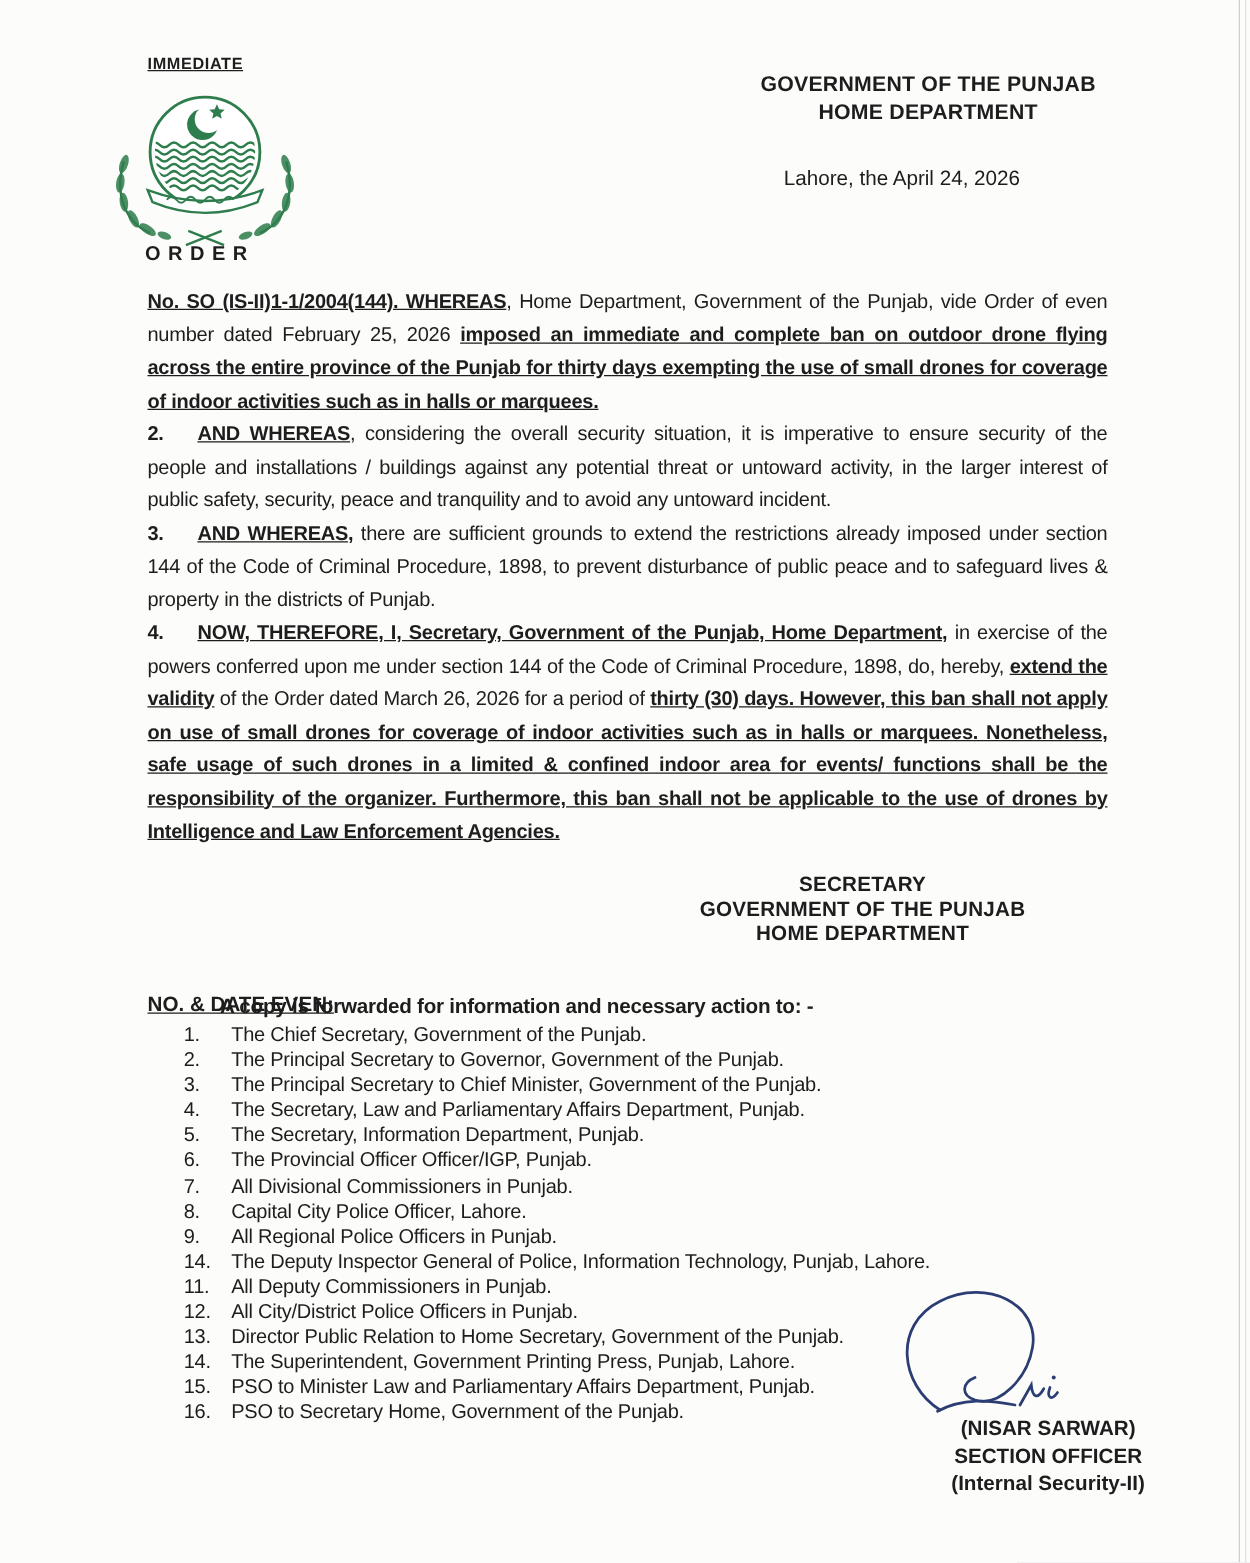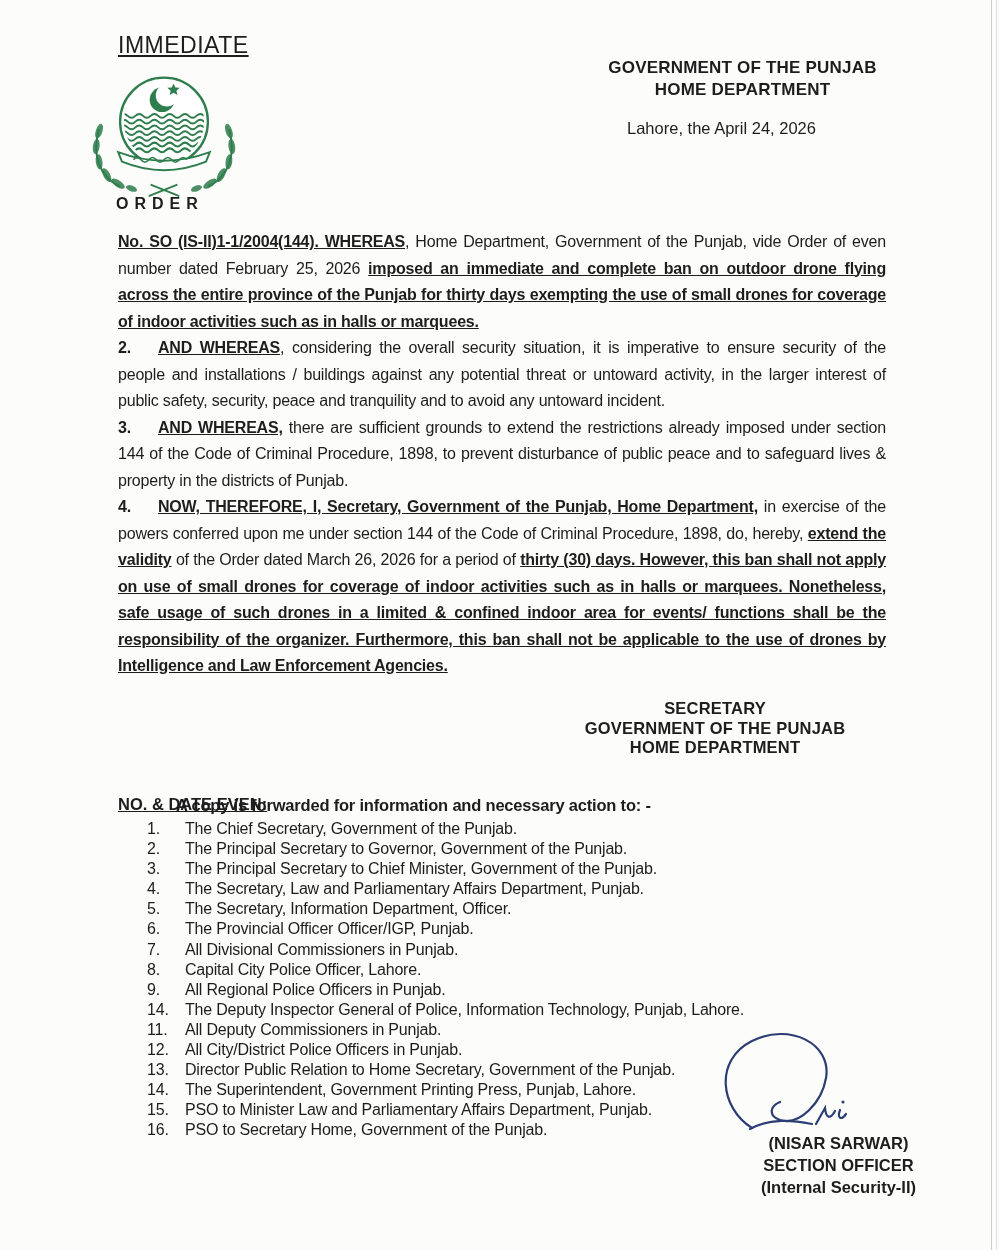--- a/index.html
+++ b/index.html
@@ -9,47 +9,47 @@
     margin:0 auto;
     background:#fcfcfb;
     font-family:"Liberation Sans", sans-serif;
     color:#1d1d1d;
     overflow:hidden;
   }
   .scan-edge-1{position:absolute;top:0;bottom:0;right:8px;width:1px;background:#cfcfcf;}
   .scan-edge-2{position:absolute;top:0;bottom:0;right:3px;width:1px;background:#e0e0e0;}
 
   .immediate{
-    position:absolute;left:118px;top:32px;
-    font-size:23px;font-weight:normal;text-decoration:underline;letter-spacing:.5px;
+    position:absolute;left:118px;top:43px;
+    font-size:13px;font-weight:bold;text-decoration:underline;letter-spacing:.5px;
   }
   .gov-header{
     position:absolute;left:590px;top:57px;width:305px;
     text-align:center;font-weight:bold;font-size:17px;line-height:22px;letter-spacing:.2px;
   }
-  .place-date{position:absolute;left:627px;top:119px;font-size:16.5px;}
+  .place-date{position:absolute;left:627px;top:134px;font-size:16.5px;}
   .crest{position:absolute;left:84px;top:72px;width:160px;height:126px;}
   .order-heading{
     position:absolute;left:116px;top:195px;
     font-size:16px;font-weight:bold;letter-spacing:6px;
   }
 
   .body-text{
     position:absolute;left:118px;top:229px;width:768px;
     font-size:16px;line-height:26.5px;letter-spacing:-0.2px;
     text-align:justify;
   }
   .body-text p{margin:0;}
   .b{font-weight:bold;text-decoration:underline;}
   .bu{font-weight:bold;text-decoration:underline;margin-top:32px;}
   .pnum{font-weight:bold;}
   .ptab{display:inline-block;width:27px;}
 
   .secretary-block{
-    position:absolute;left:565px;top:699px;width:300px;
+    position:absolute;left:540px;top:699px;width:300px;
     text-align:center;font-weight:bold;font-size:16.5px;line-height:19.5px;letter-spacing:.2px;
   }
 
   .no-date{
     position:absolute;left:118px;top:773px;
     font-size:16.5px;font-weight:bold;text-decoration:underline;margin-top:22px;
   }
   .copy-intro{
     position:absolute;left:176px;top:796px;
     font-size:16.5px;font-weight:bold;letter-spacing:-0.2px;
@@ -162,21 +162,21 @@
       <div class="dist-item">
         <span class="dist-num">3.</span>
         <span class="dist-text">The Principal Secretary to Chief Minister, Government of the Punjab.</span>
       </div>
       <div class="dist-item">
         <span class="dist-num">4.</span>
         <span class="dist-text">The Secretary, Law and Parliamentary Affairs Department, Punjab.</span>
       </div>
       <div class="dist-item">
         <span class="dist-num">5.</span>
-        <span class="dist-text">The Secretary, Information Department, Officer.</span>
+        <span class="dist-text">The Secretary, Information Department, Punjab.</span>
       </div>
       <div class="dist-item">
         <span class="dist-num">6.</span>
         <span class="dist-text">The Provincial Officer Officer/IGP, Punjab.</span>
       </div>
       <div class="dist-item">
         <span class="dist-num">7.</span>
         <span class="dist-text">All Divisional Commissioners in Punjab.</span>
       </div>
       <div class="dist-item">

